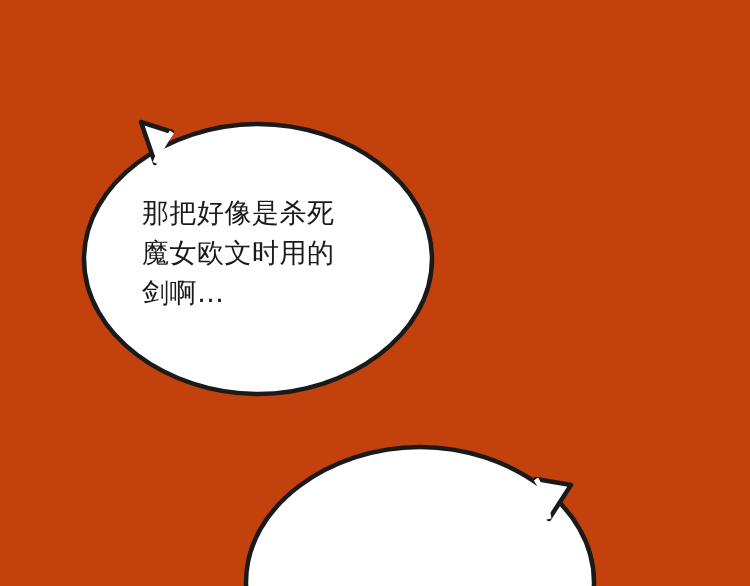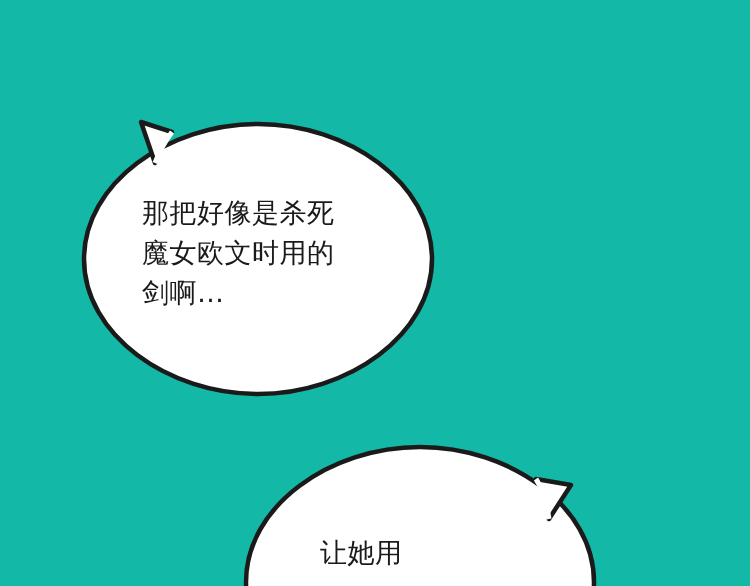--- a/index.html
+++ b/index.html
@@ -14,21 +14,21 @@
     overflow: hidden;
     font-family: "DejaVu Sans", "Liberation Sans", sans-serif;
   }
 
   .page {
     position: absolute;
     left: 0;
     top: 0;
     width: 750px;
     height: 586px;
-    background: #14b8a6;
+    background: #c2410c;
   }
 
   .bubble-layer {
     position: absolute;
     left: 0;
     top: 0;
     width: 750px;
     height: 586px;
     pointer-events: none;
   }
@@ -92,15 +92,14 @@
       <path d="M 538 480 L 570 486 L 548 517 Z" fill="#ffffff" stroke="none"></path>
       <path d="M 536 479 L 571 485 L 549 519" fill="none" stroke="#1a1a1a" stroke-width="4.5" stroke-linejoin="round" stroke-linecap="round"></path>
       <path d="M 536 479 C 542 488, 546 500, 549 519" fill="none" stroke="#ffffff" stroke-width="5"></path>
     </g>
   </svg>
 
   <div class="bubble-text" id="bubble-1-text">那把好像是杀死
 魔女欧文时用的
 剑啊…</div>
 
-  <div class="bubble-text" id="bubble-2-text">让她用</div>
 
 </div>
 
 </body></html>

